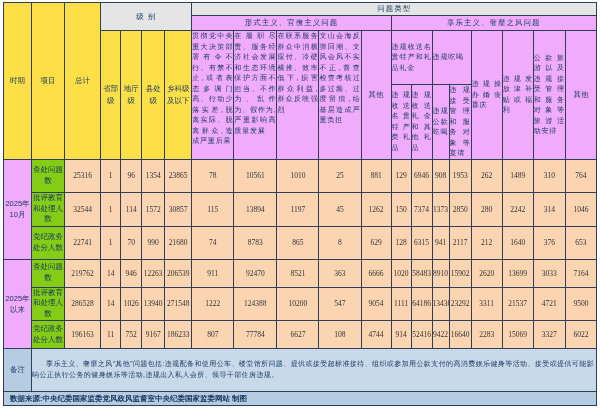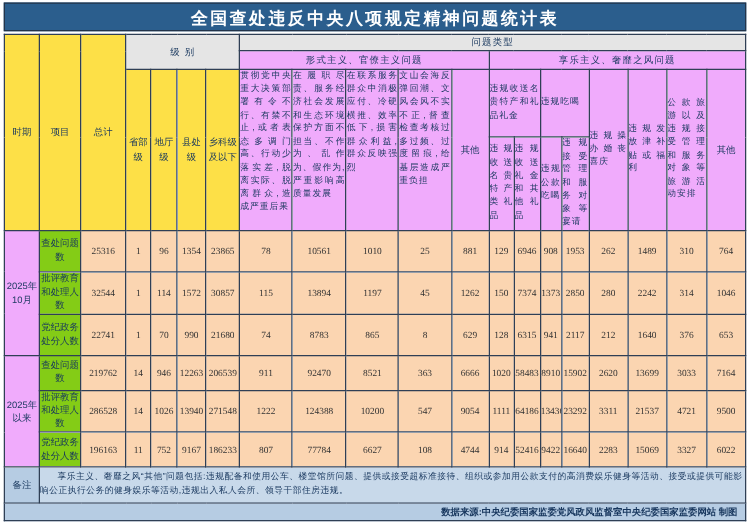--- a/index.html
+++ b/index.html
@@ -51,30 +51,29 @@
   
   .notelbl{background:#b6cce3;font-size:7.5px;font-weight:bold;text-align:center;vertical-align:middle;}
   .notetxt{
     background:#c8d9ea;font-size:7px;line-height:1.55;letter-spacing:0.4px;
     text-align:left;vertical-align:middle;padding:2px 6px;text-indent:14px;color:#17365d;
   }
   
   .footer{
     box-sizing:border-box;height:14px;background:#b6cce3;
     border:1px solid #2f3f55;border-top:none;
-    display:flex;justify-content:flex-end;align-items:center;
+    display:flex;justify-content:flex-start;align-items:center;
     padding:1px 6px;font-size:7.5px;font-weight:bold;color:#17365d;
   }
 </style>
 </head>
 <body>
 
 <div class="wrap">
 
-  <div class="titlebar">全国查处违反中央八项规定精神问题统计表</div>
 
   <table class="stats">
     <colgroup>
       <col style="width:28px">
         <col style="width:33px">
         <col style="width:36px">
       <col style="width:20px">
         <col style="width:21px">
         <col style="width:23px">
         <col style="width:27px">
@@ -255,21 +254,21 @@
       <td class="num">914</td>
       <td class="num">52416</td>
       <td class="num">9422</td>
       <td class="num">16640</td>
       <td class="num">2283</td>
       <td class="num">15069</td>
       <td class="num">3327</td>
       <td class="num">6022</td>
     </tr>
 
-    <tr style="height:29px">
+    <tr style="height:43px">
       <td class="notelbl">备注</td>
       <td class="notetxt" colspan="19">享乐主义、奢靡之风“其他”问题包括:违规配备和使用公车、楼堂馆所问题、提供或接受超标准接待、组织或参加用公款支付的高消费娱乐健身等活动、接受或提供可能影响公正执行公务的健身娱乐等活动,违规出入私人会所、领导干部住房违规。</td>
     </tr>
   </tbody>
     </table>
 
   <div class="footer">
     <span>数据来源:中央纪委国家监委党风政风监督室</span>
     <span>中央纪委国家监委网站 制图</span>
   </div>

